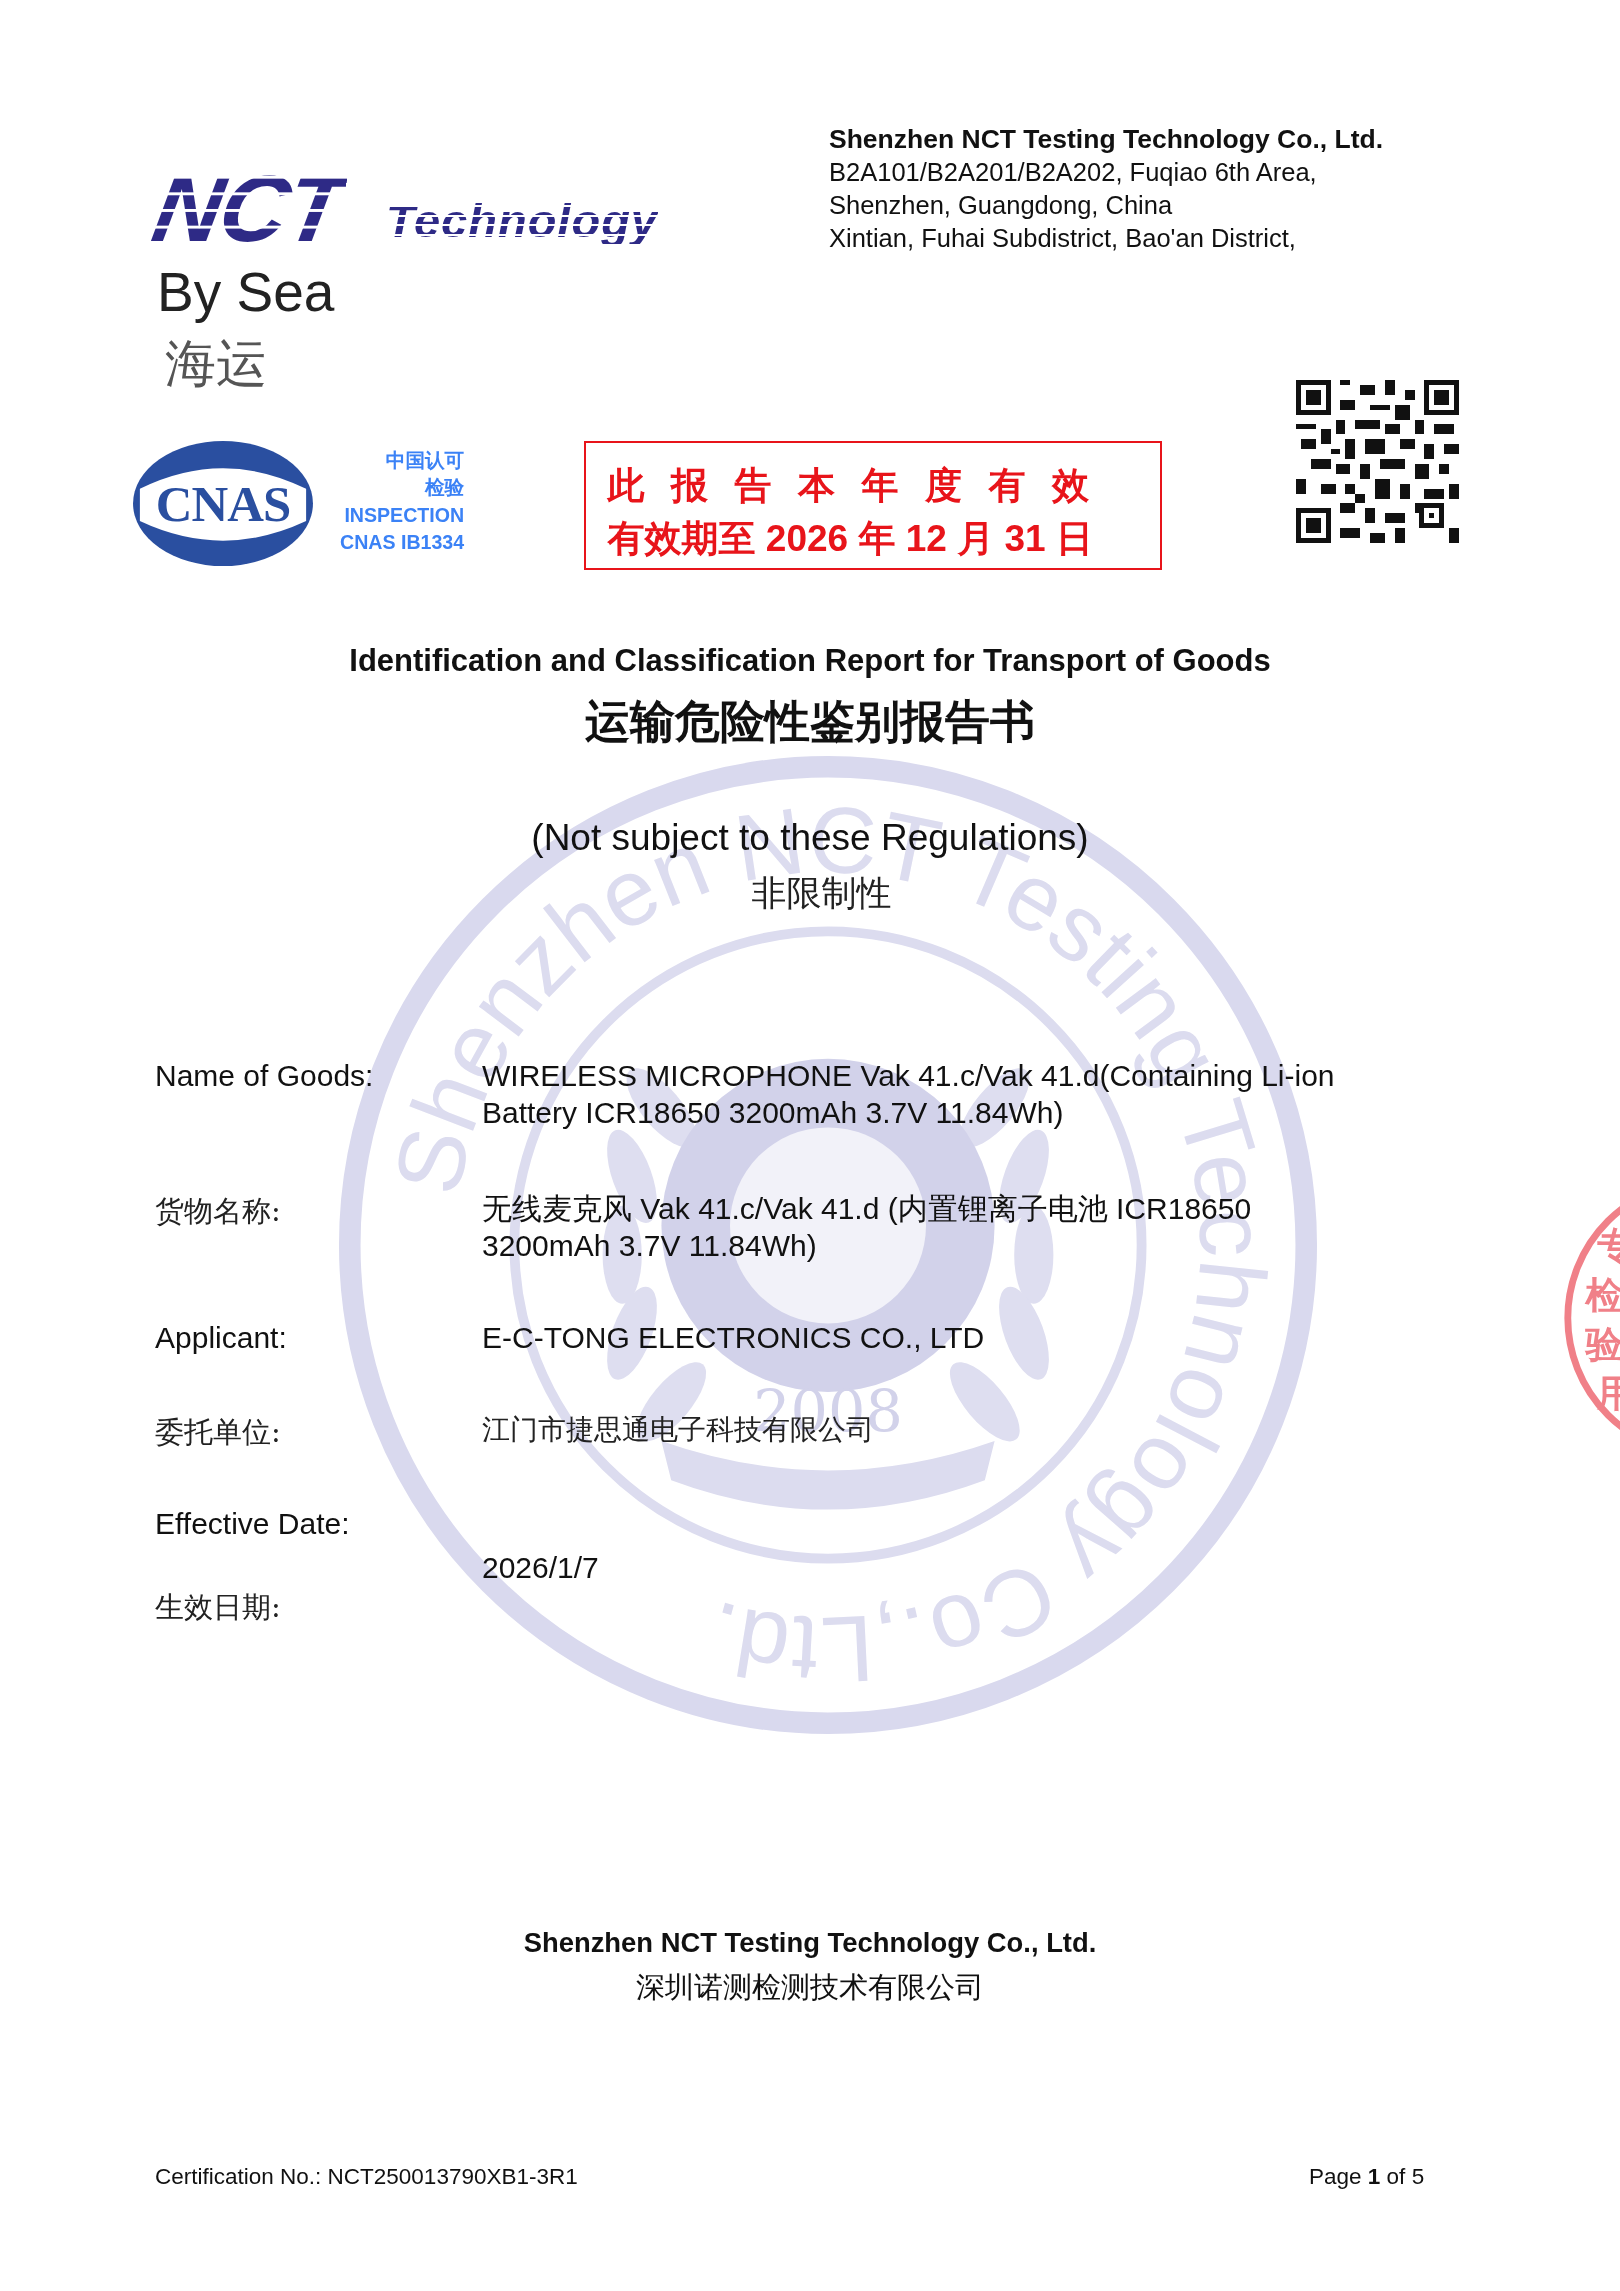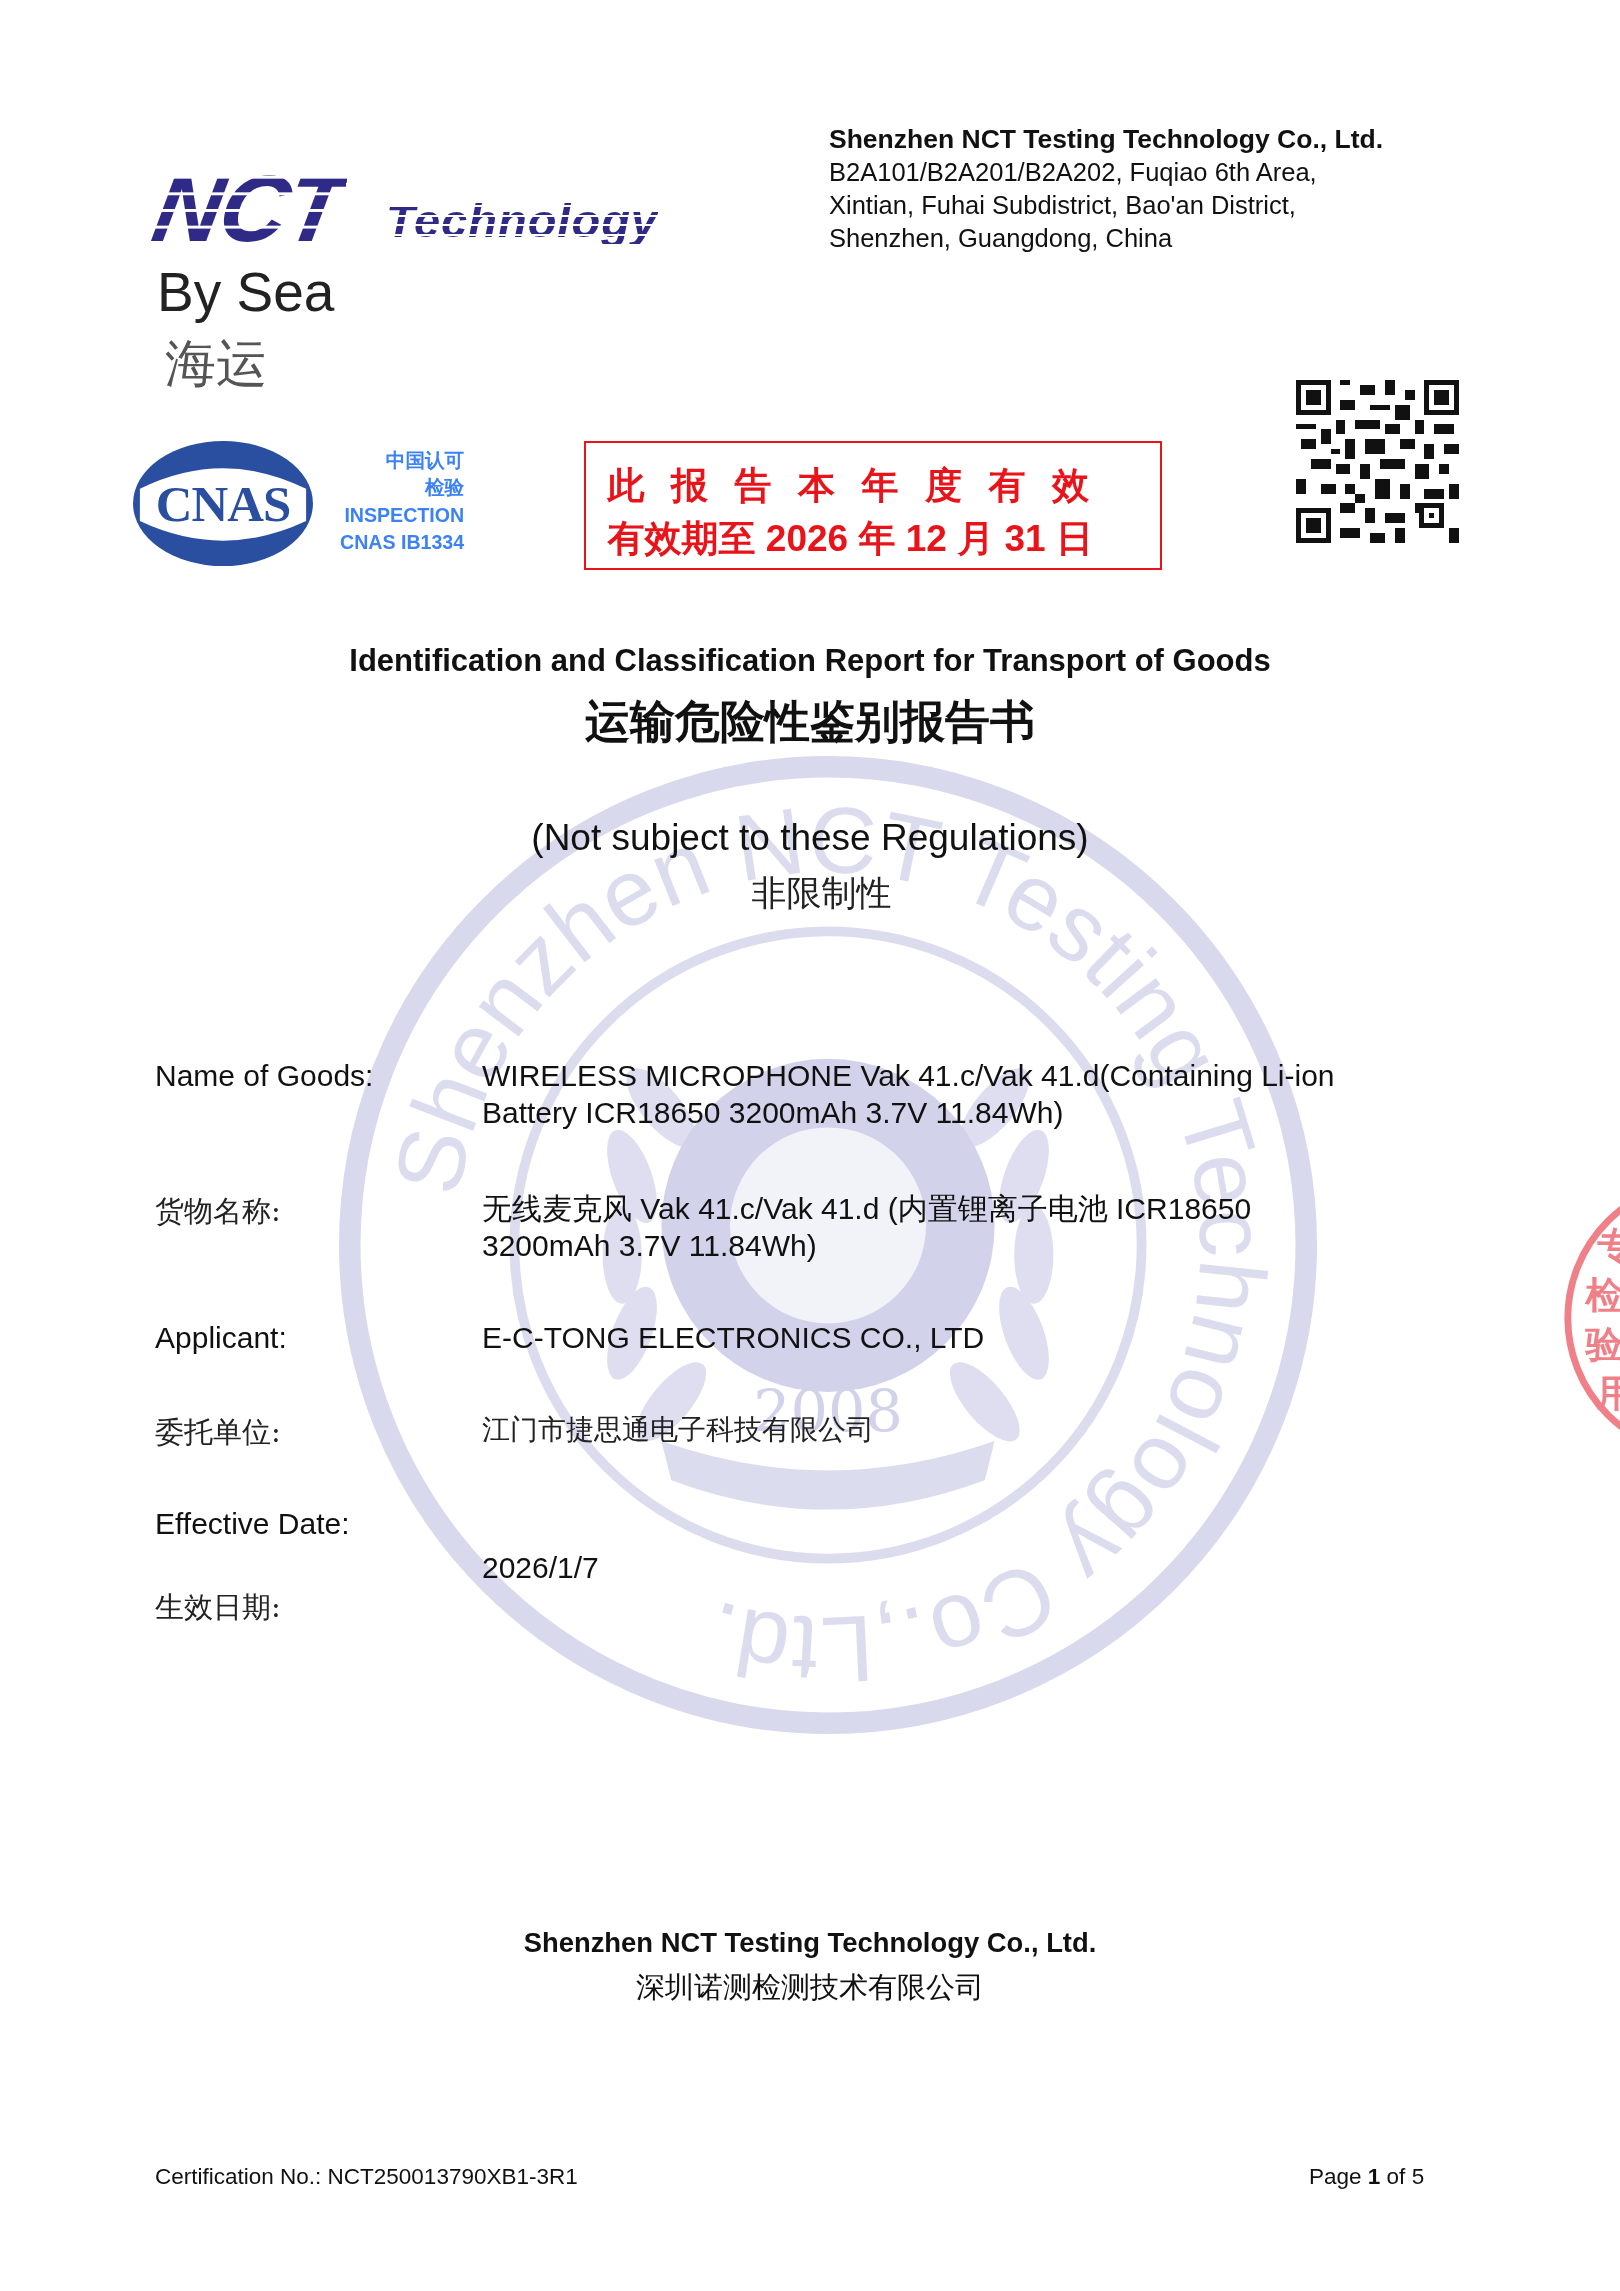--- a/index.html
+++ b/index.html
@@ -103,22 +103,22 @@
 <div class="abs nct-logo">
   <span class="nct-big">NCT</span>
   <span class="nct-tech">Technology</span>
 </div>
 <div class="abs by-sea">By Sea</div>
 <div class="abs haiyun">海运</div>
 
 <div class="abs company">
   <div class="name">Shenzhen NCT Testing Technology Co., Ltd.</div>
   <div>B2A101/B2A201/B2A202, Fuqiao 6th Area,</div>
+  <div>Shenzhen, Guangdong, China</div>
   <div>Xintian, Fuhai Subdistrict, Bao'an District,</div>
-  <div>Shenzhen, Guangdong, China</div>
 </div>
 
 <svg class="abs cnas-logo" viewBox="0 0 190 135">
   <ellipse cx="95" cy="67" rx="92" ry="64" fill="#2a4fa0"></ellipse>
   <path d="M 10 52 Q 95 10 180 52 L 180 85 Q 95 125 10 85 Z" fill="#ffffff"></path>
   <text x="95" y="85" text-anchor="middle" font-family="Liberation Serif, serif" font-weight="700" font-size="52" fill="#2a4fa0" letter-spacing="-1">CNAS</text>
 </svg>
 <div class="abs cnas-text">
   <div>中国认可</div>
   <div>检验</div>

